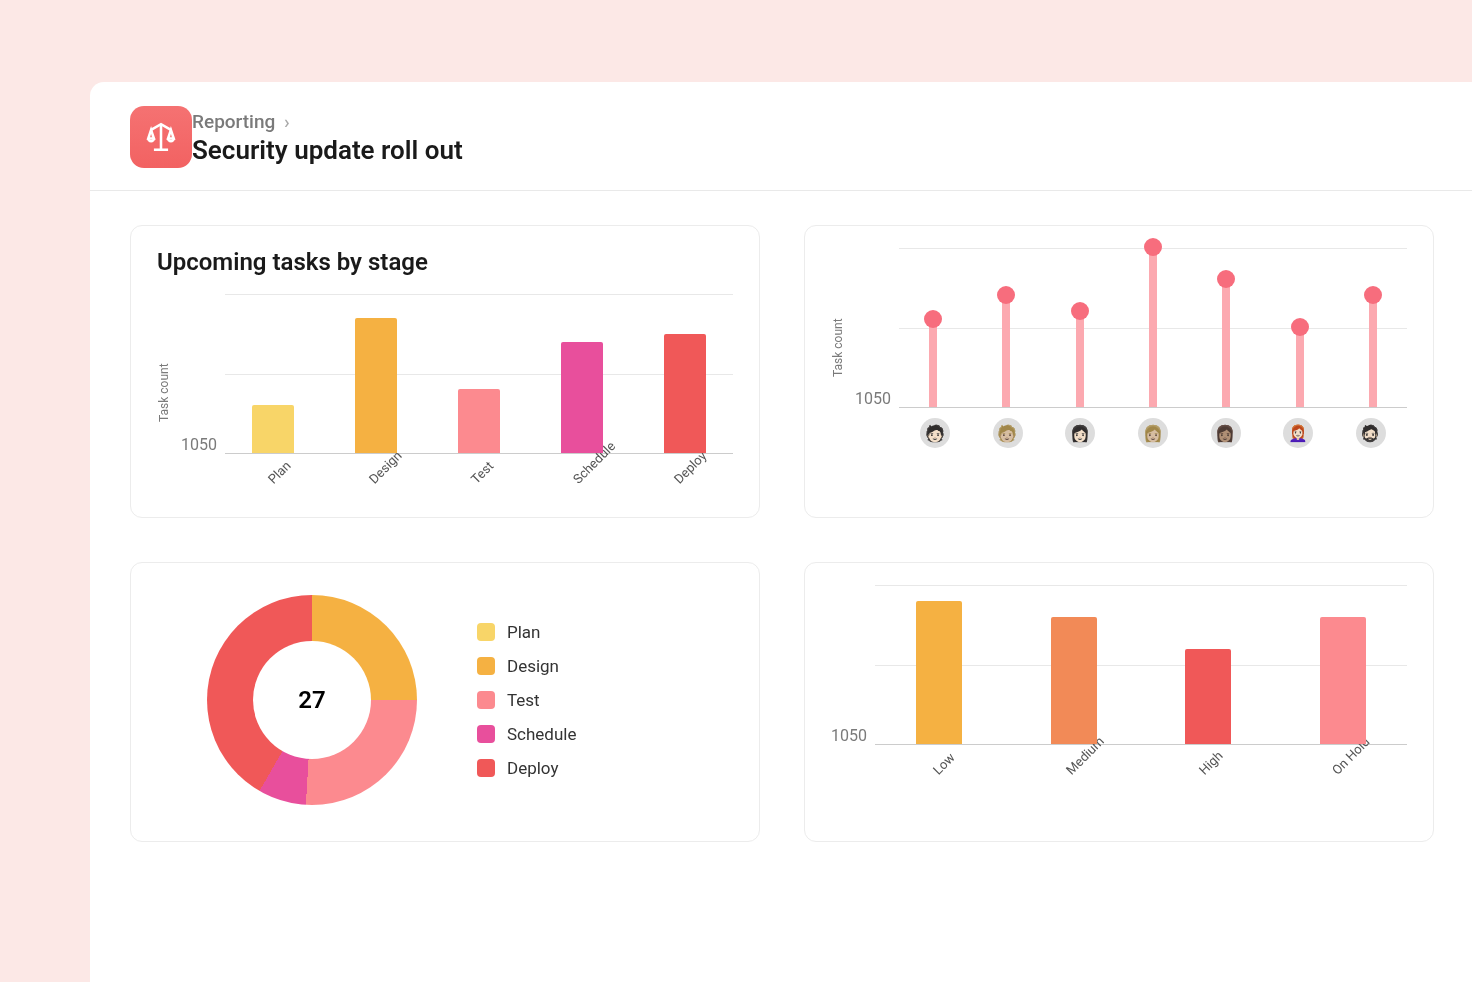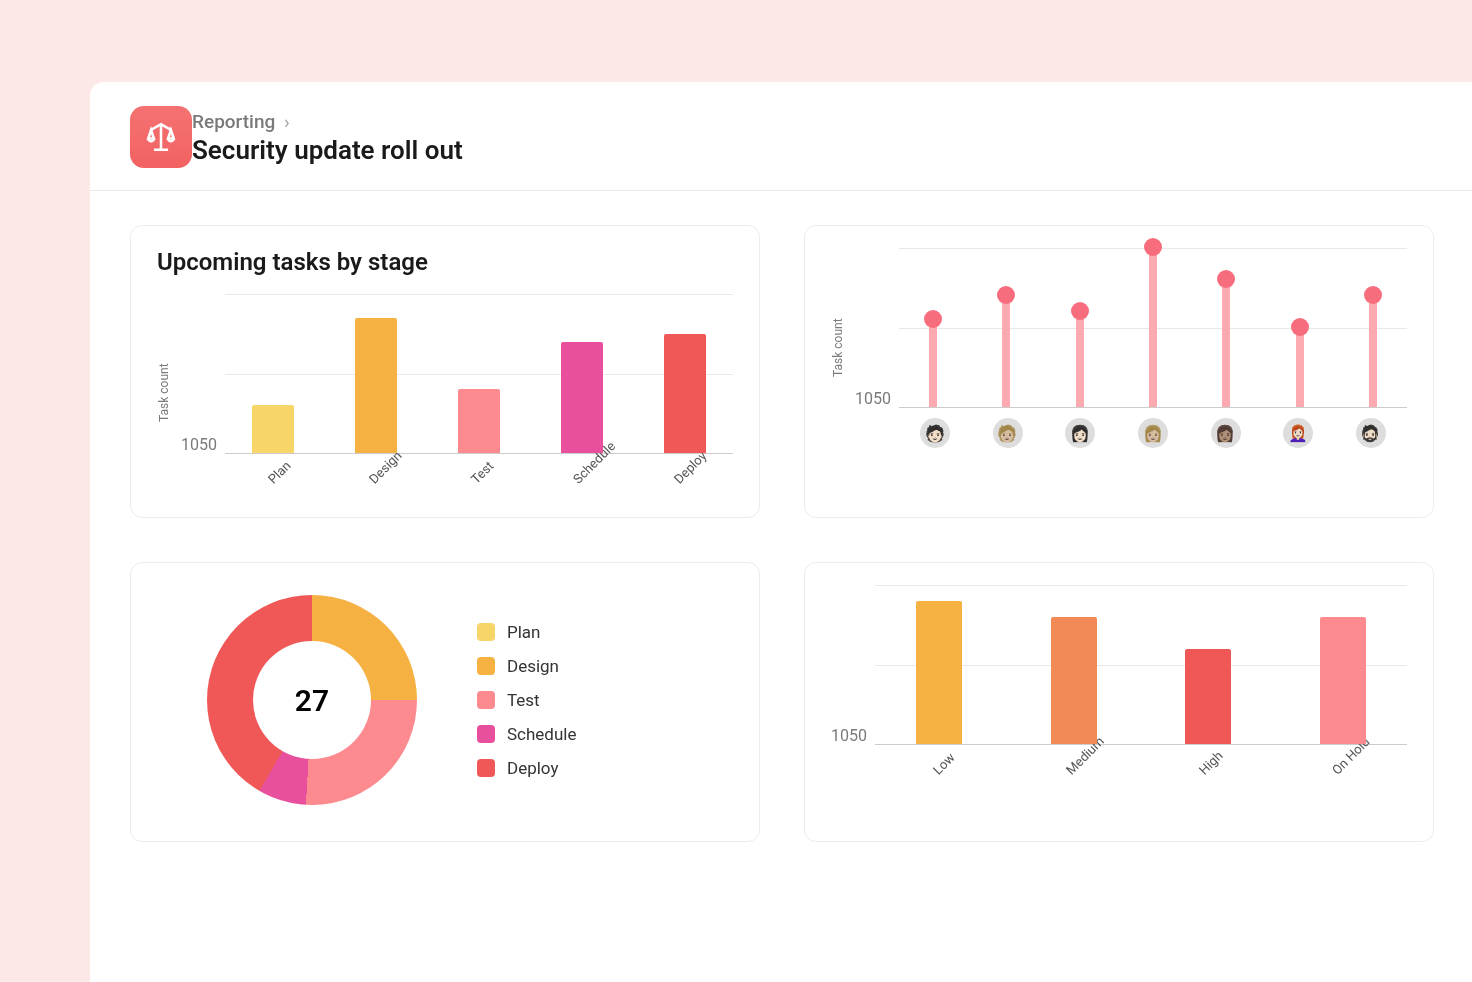--- a/index.html
+++ b/index.html
@@ -163,21 +163,21 @@
       border-radius: 50%;
     }
     .donut-center {
       position: absolute;
       top: 50%; left: 50%;
       transform: translate(-50%,-50%);
       width: 118px; height:118px;
       border-radius: 50%;
       background: #fff;
       display:flex; align-items:center; justify-content:center;
-      font-size: 30px; font-weight: 600;
+      font-size: 24px; font-weight: 600;
     }
     .legend { display:flex; flex-direction:column; gap:14px; }
     .legend-item { display:flex; align-items:center; gap:12px; font-size:17px; color:#333;}
     .swatch { width:18px; height:18px; border-radius:4px; }
   </style>
 </head>
 <body>
 
 <div class="app-window">
 

